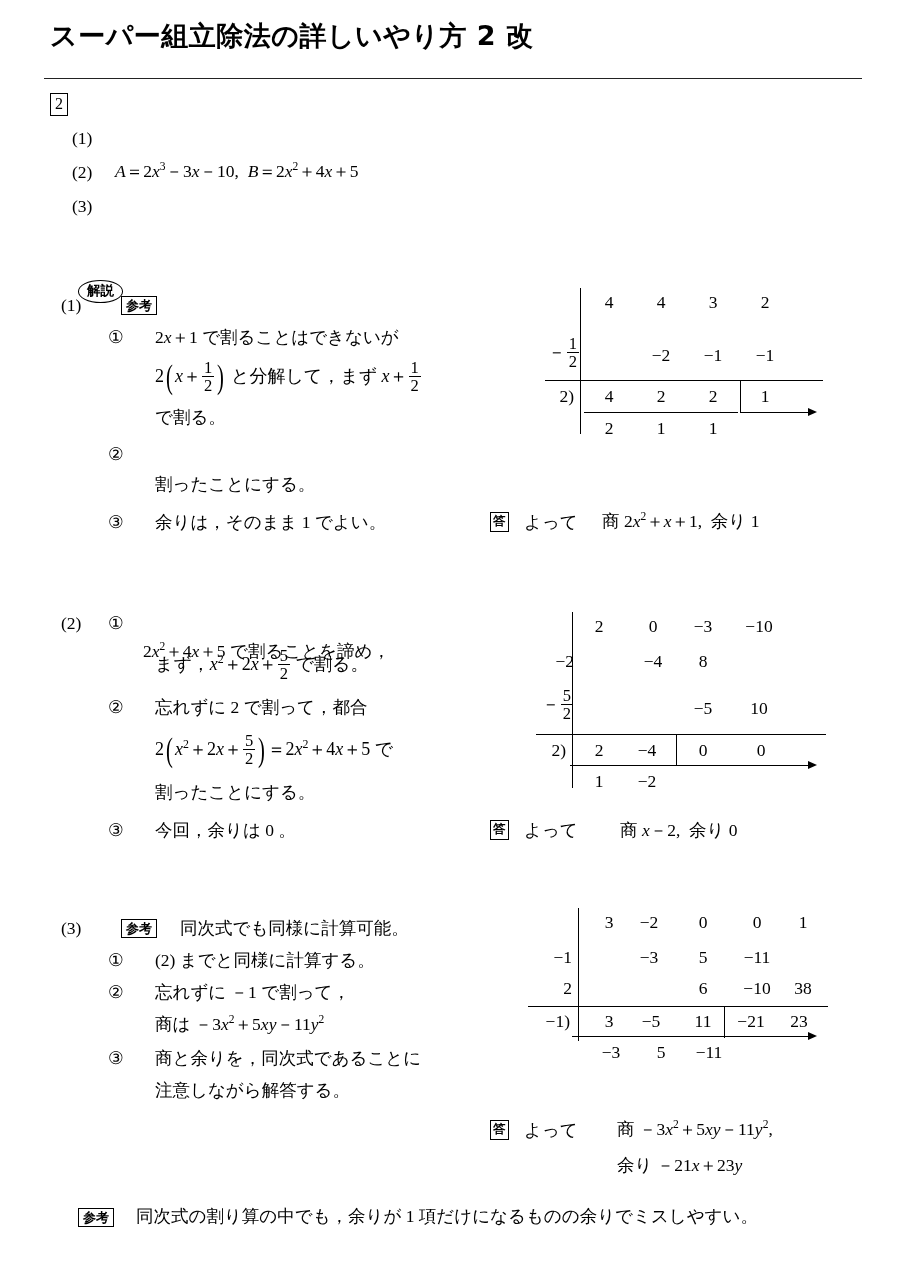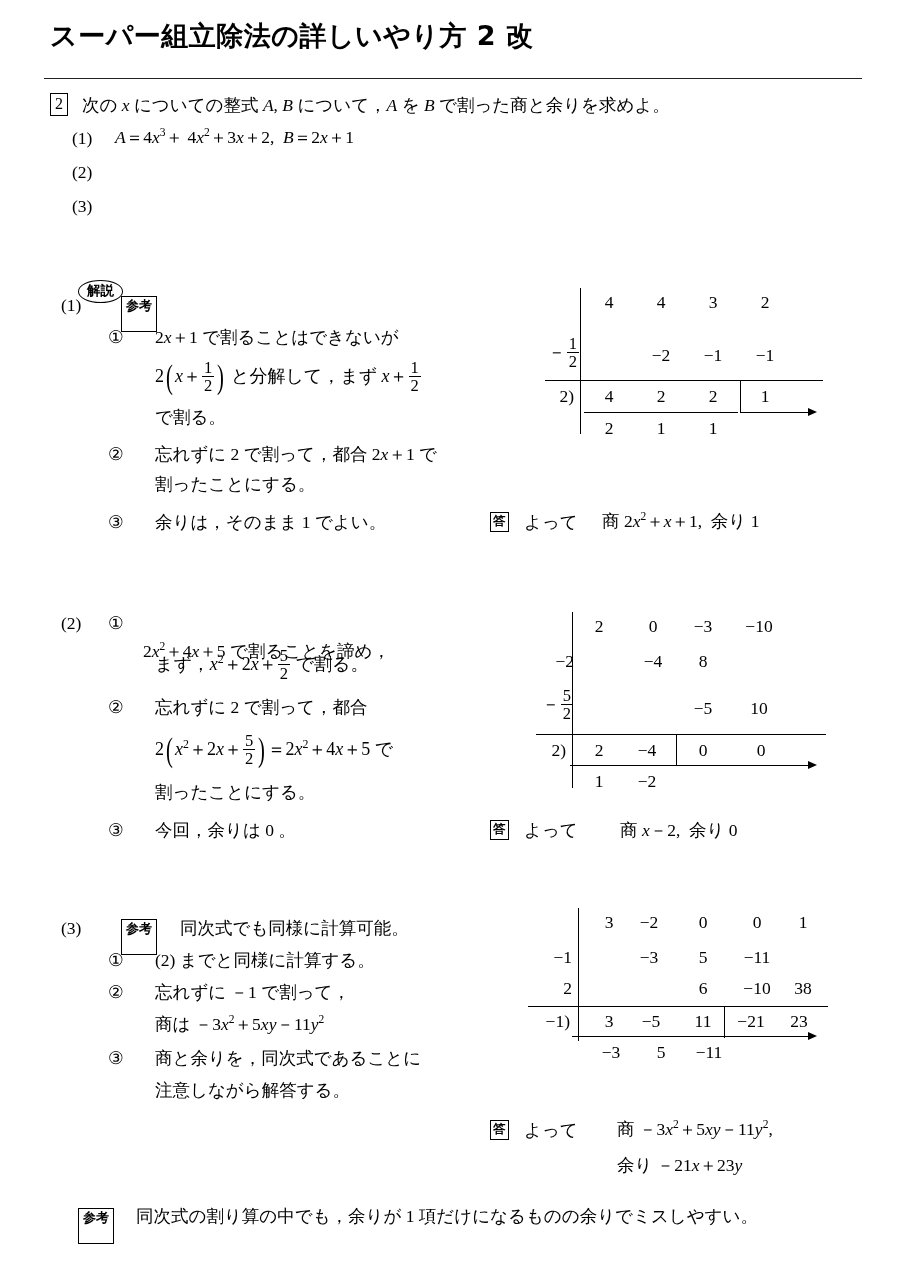--- a/index.html
+++ b/index.html
@@ -75,21 +75,21 @@
     padding: 3px 8px 4px 8px;
     white-space: nowrap;
   }
   .badge-box {
     position: absolute;
     border: 1.3px solid #000;
     font-family: "DejaVu Sans", "Liberation Sans", sans-serif;
     font-weight: bold;
     font-size: 13px;
     line-height: 1;
-    padding: 2px 4px 19px 4px;
+    padding: 2px 4px 2px 4px;
     white-space: nowrap;
   }
   .badge-ans {
     position: absolute;
     border: 1.3px solid #000;
     font-family: "DejaVu Sans", "Liberation Sans", sans-serif;
     font-weight: bold;
     font-size: 12.5px;
     line-height: 1;
     padding: 2px 2px 3px 2px;
@@ -148,51 +148,45 @@
 </style>
 </head>
 <body>
 
 <div class="page">
 
   <div class="title">スーパー組立除法の詳しいやり方  2  改</div>
   <div class="title-rule"></div>
 
   <div class="numbox" style="left:50px; top:93px;">2</div>
-  <div class="jp" style="left:82px; top:95px;">
-    次の <span class="it">x</span> についての整式 <span class="it">A</span>, <span class="it">B</span> について，<span class="it">A</span> を <span class="it">B</span> で割った商と余りを求めよ。
-  </div>
 
   <div class="jp" style="left:72px; top:128px;">(1)</div>
-  <div class="jp" style="left:115px; top:127px;">
-    <span class="it">A</span>＝4<span class="it">x</span><sup class="ex">3</sup>＋ 4<span class="it">x</span><sup class="ex">2</sup>＋3<span class="it">x</span>＋2,&nbsp; <span class="it">B</span>＝2<span class="it">x</span>＋1
-  </div>
 
   <div class="jp" style="left:72px; top:162px;">(2)</div>
+  <div class="jp" style="left:115px; top:161px;">
+    <span class="it">A</span>＝2<span class="it">x</span><sup class="ex">3</sup>－3<span class="it">x</span>－10,&nbsp; <span class="it">B</span>＝2<span class="it">x</span><sup class="ex">2</sup>＋4<span class="it">x</span>＋5
+  </div>
 
   <div class="jp" style="left:72px; top:196px;">(3)</div>
 
   <div class="badge-oval" style="left:78px; top:260px;margin-top:20px;">解説</div>
 
   <div class="jp" style="left:61px; top:295px;">(1)</div>
   <div class="badge-box" style="left:121px; top:296px;">参考</div>
 
   <div class="jp" style="left:108px; top:327px;">①</div>
   <div class="jp" style="left:155px; top:327px;">
     2<span class="it">x</span>＋1 で割ることはできないが
   </div>
   <div class="jp" style="left:155px; top:358px; font-size:18px;">
     2<span class="paren-big">(</span><span class="it">x</span>＋<span class="frac"><span class="num">1</span><span class="den">2</span></span><span class="paren-big">)</span> と分解して，まず <span class="it">x</span>＋<span class="frac"><span class="num">1</span><span class="den">2</span></span>
   </div>
   <div class="jp" style="left:155px; top:407px;">で割る。</div>
 
   <div class="jp" style="left:108px; top:444px;">②</div>
-  <div class="jp" style="left:155px; top:444px;">
-    忘れずに 2 で割って，都合 2<span class="it">x</span>＋1 で
-  </div>
   <div class="jp" style="left:155px; top:474px;">割ったことにする。</div>
 
   <div class="jp" style="left:108px; top:512px;">③</div>
   <div class="jp" style="left:155px; top:512px;">余りは，そのまま 1 でよい。</div>
 
   <div class="badge-ans" style="left:490px; top:512px;">答</div>
   <div class="jp" style="left:524px; top:512px;">よって</div>
   <div class="jp" style="left:602px; top:511px;">
     商 2<span class="it">x</span><sup class="ex">2</sup>＋<span class="it">x</span>＋1,&nbsp; 余り 1
   </div>

